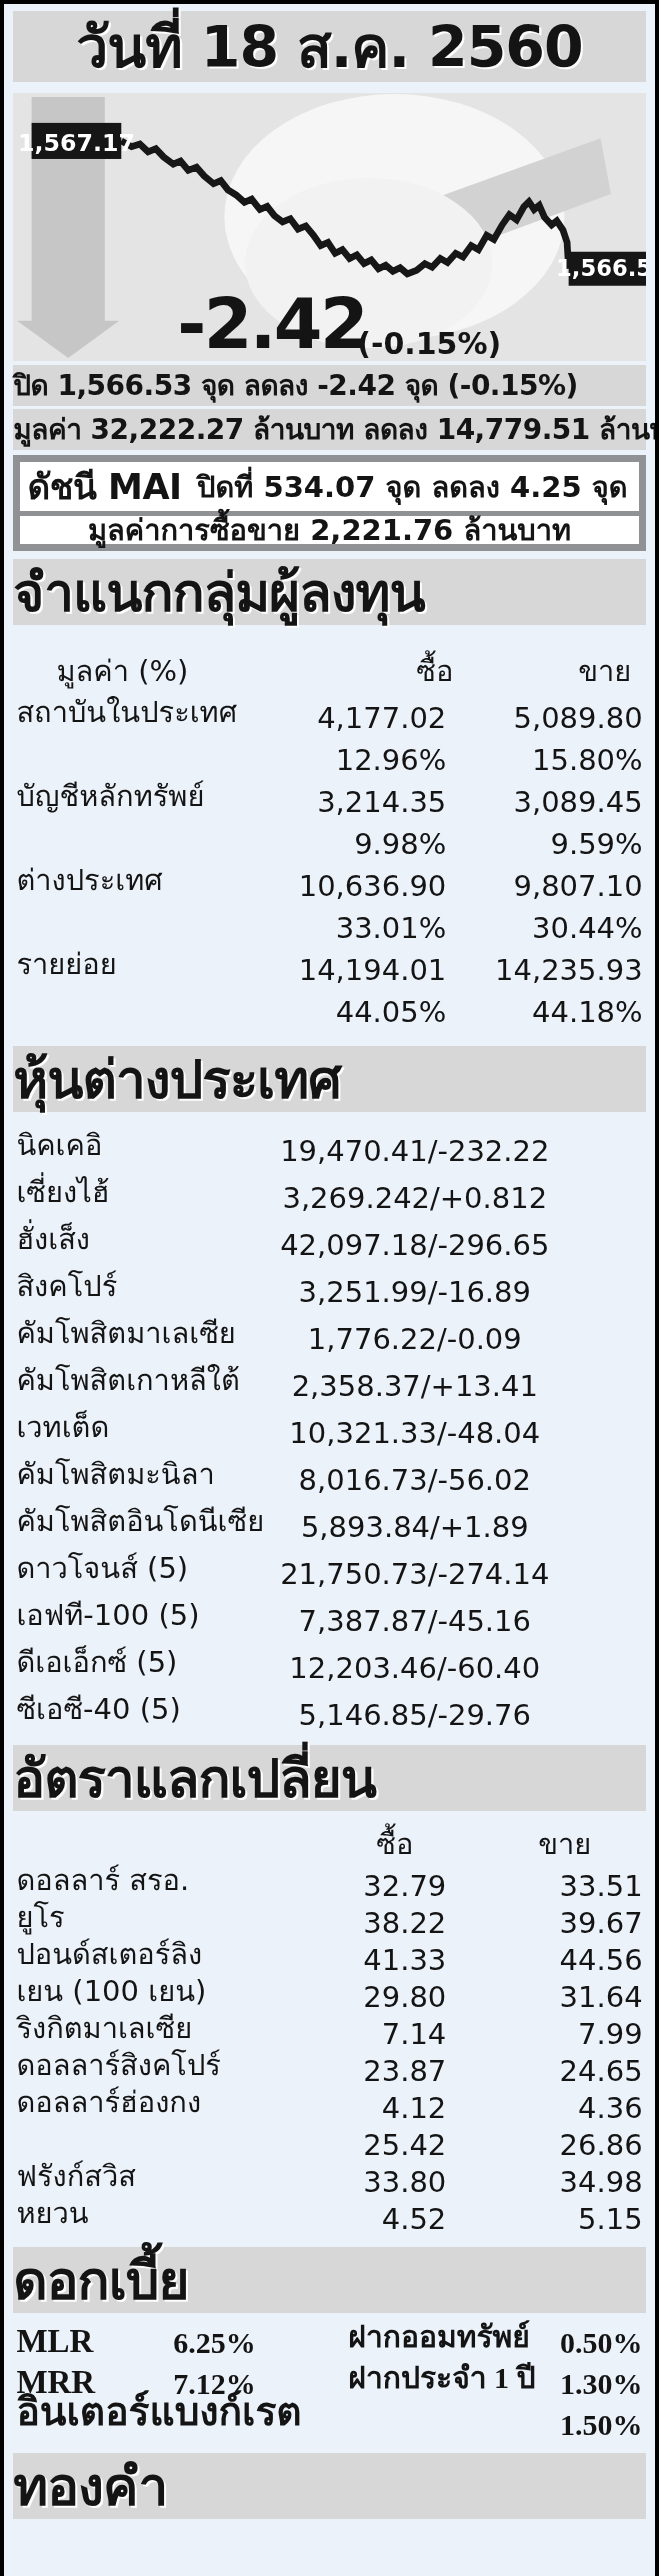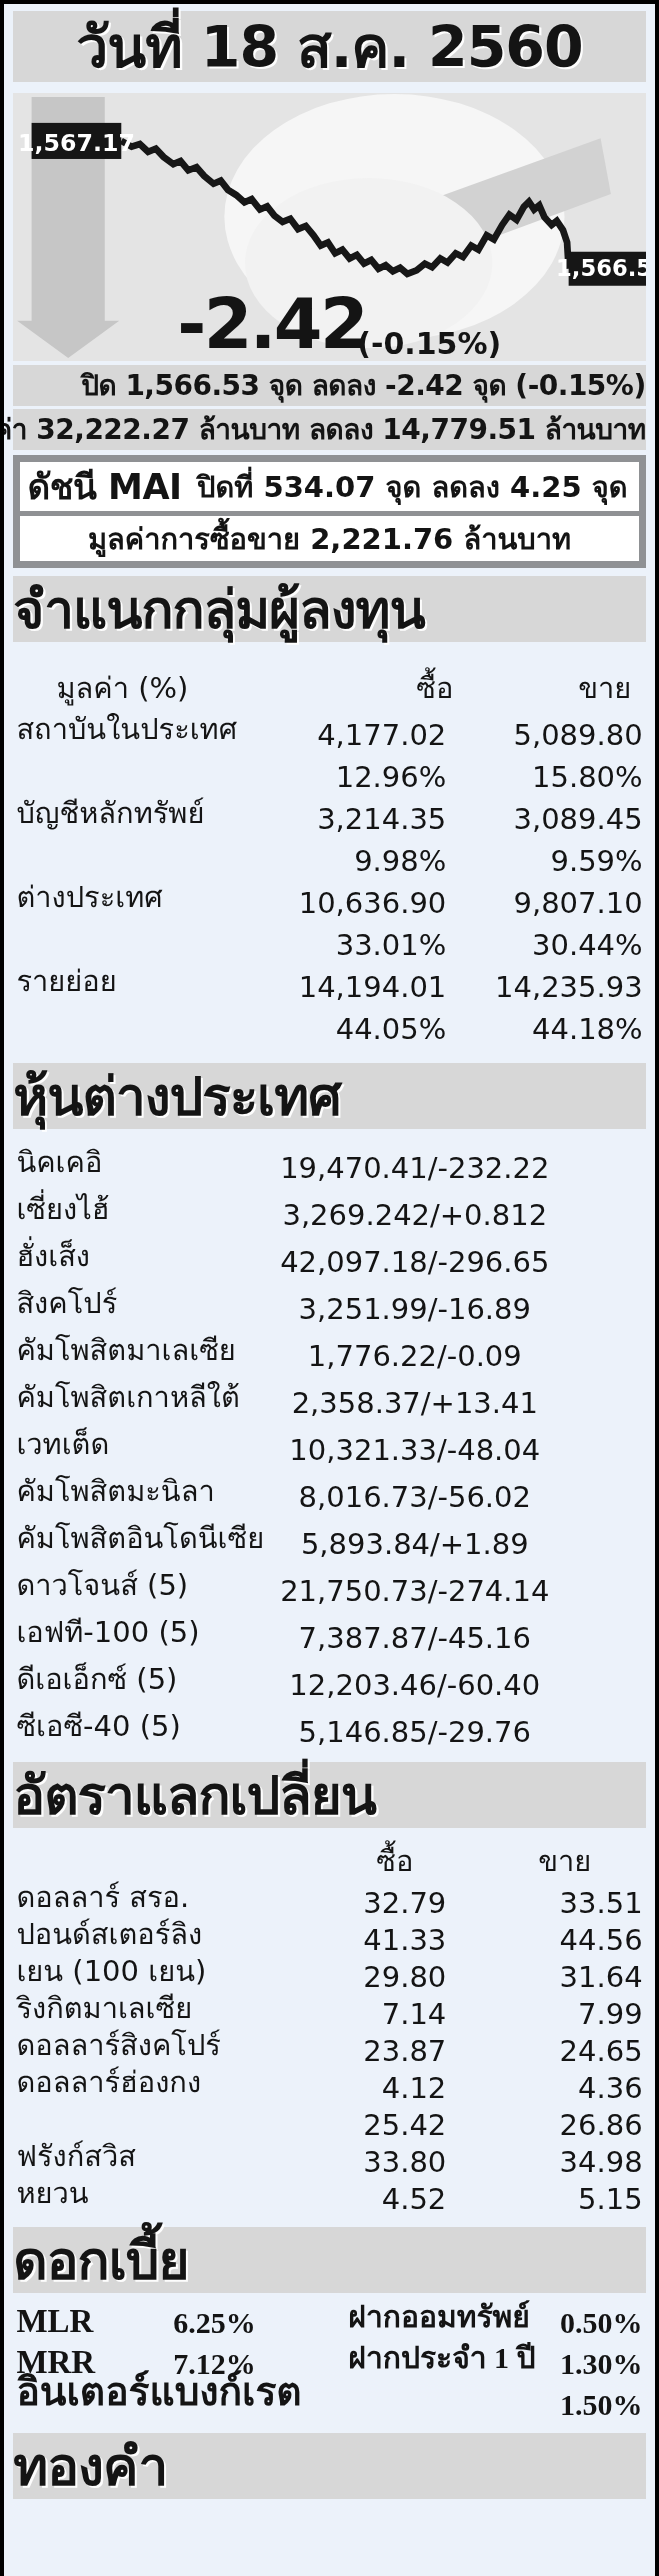--- a/index.html
+++ b/index.html
@@ -10,27 +10,27 @@
   .date-band{height:71px;background:#d7d7d7;display:flex;align-items:center;justify-content:center;
              font-size:57px;font-weight:800;letter-spacing:-1px;text-shadow:2.1px 2.1px 0 rgba(255,255,255,.95);}
   .sec-head{height:66px;background:#d7d7d7;display:flex;align-items:center;
             font-size:53px;font-weight:800;letter-spacing:-1px;text-shadow:2.1px 2.1px 0 rgba(255,255,255,.95);}
   
   .chart{position:relative;height:268px;background:#e4e4e4;}
   .chart svg{display:block;}
   .big-change{position:absolute;left:164px;top:190px;font-size:70px;font-weight:800;letter-spacing:-2.6px;}
   .big-pct{position:absolute;left:344px;top:233px;font-size:30px;font-weight:700;}
   
-  .info-band{height:41px;background:#d7d7d7;display:flex;align-items:center;justify-content:flex-end;
+  .info-band{height:41px;background:#d7d7d7;display:flex;align-items:center;justify-content:flex-start;
              font-size:28px;font-weight:700;letter-spacing:-0.5px;white-space:nowrap;}
   
   .mai{background:#8f9194;padding:7.2px;}
   .mai-row{background:#fff;display:flex;align-items:center;padding:0 7px;font-size:29px;font-weight:700;}
   .mai-row.first{height:49px;}
-  .mai-row.second{height:45px;margin-top:5.2px;justify-content:center;}
+  .mai-row.second{height:28px;margin-top:5.2px;justify-content:center;}
   .mai-name{font-size:35px;font-weight:800;margin-right:15.5px;letter-spacing:-0.5px;}
   
   .trow{position:relative;font-size:29px;}
   .trow .lbl{position:absolute;left:3.1px;bottom:3.1px;white-space:nowrap;}
   .v1{position:absolute;left:268px;width:165px;text-align:right;bottom:3.1px;}
   .v2{position:absolute;right:3.1px;width:170px;text-align:right;bottom:3.1px;}
   .colhead{position:relative;font-size:29px;font-weight:400;}
   .ch1{position:absolute;left:325px;width:113px;text-align:center;bottom:2.1px;}
   .ch2{position:absolute;left:495px;width:113px;text-align:center;bottom:2.1px;}
   .h82{height:42px;} .h110{height:57px;margin-left:40px;} .h104{height:54px;} .h92{height:47px;} .h72{height:37px;}
@@ -200,20 +200,25 @@
     <div class="colhead h104">
       <span class="ch1">ซื้อ</span>
       <span class="ch2">ขาย</span>
     </div>
     <div class="trow h72">
       <span class="lbl">ดอลลาร์ สรอ.</span>
       <span class="v1">32.79</span>
       <span class="v2">33.51</span>
     </div>
     <div class="trow h72">
+      <span class="lbl">ยูโร</span>
+      <span class="v1">38.22</span>
+      <span class="v2">39.67</span>
+    </div>
+    <div class="trow h72">
       <span class="lbl">ปอนด์สเตอร์ลิง</span>
       <span class="v1">41.33</span>
       <span class="v2">44.56</span>
     </div>
     <div class="trow h72">
       <span class="lbl">เยน (100 เยน)</span>
       <span class="v1">29.80</span>
       <span class="v2">31.64</span>
     </div>
     <div class="trow h72">

